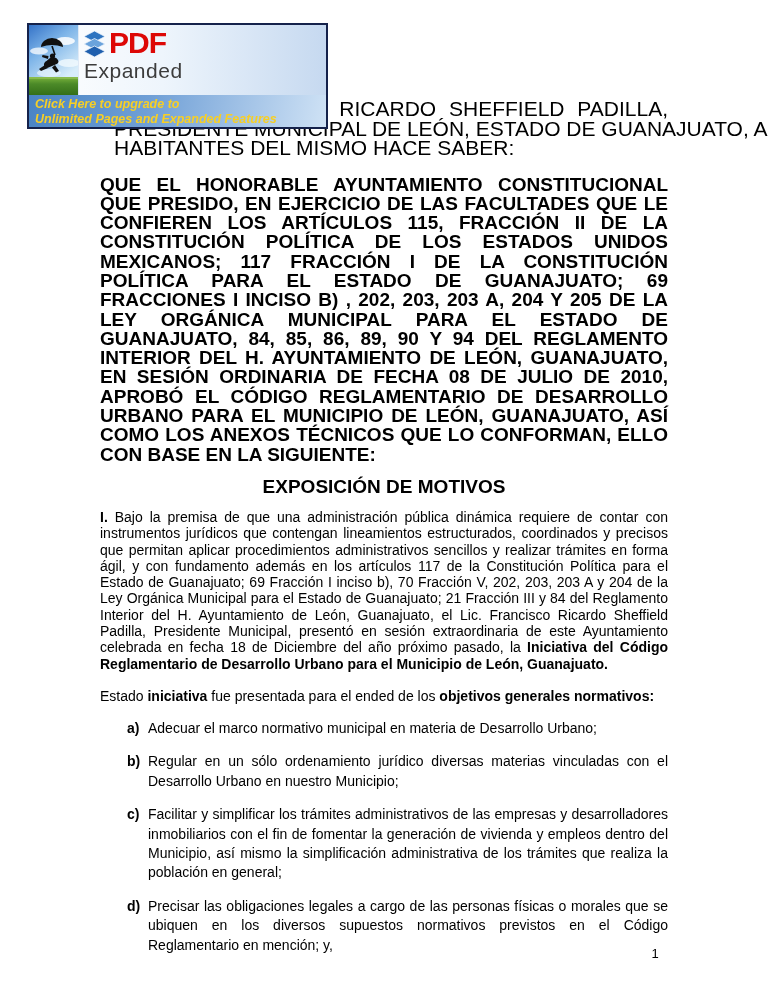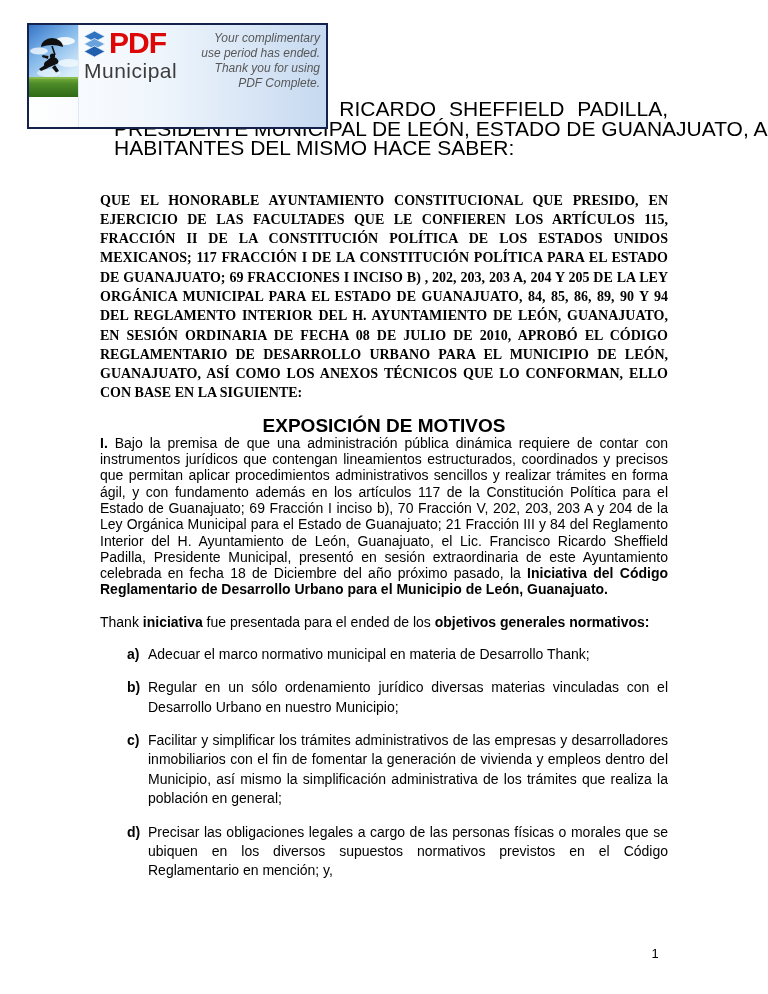--- a/index.html
+++ b/index.html
@@ -8,26 +8,25 @@
     background:#ffffff; overflow:hidden;
     font-family:"Liberation Sans", sans-serif; color:#000;
   }
   .content { position:absolute; left:100px; top:99px; width:568px; }
 
   
   .doc-header { font-weight:normal; font-size:21px; line-height:19.5px;margin-left:14px; }
   .h-line1 { text-align:right; word-spacing:7px; white-space:nowrap; }
   .h-line2 { text-align:justify; text-align-last:justify; white-space:nowrap; }
   .preamble {
-    margin-top:33px; font-weight:bold; font-size:14px; line-height:19.3px;
+    margin-top:17px; font-weight:bold; font-size:19px; line-height:19.3px;
     text-align:justify;
-    font-family:Liberation Serif, serif;
   }
   .expo-title { margin-top:13px; text-align:center; font-weight:bold; font-size:19px; line-height:19px; }
-  .para-i { font-size:14px; line-height:16.3px; text-align:justify; }
+  .para-i { margin-top:13px; font-size:14px; line-height:16.3px; text-align:justify; }
   .para-i .bold { font-weight:bold; }
   .para-dicha { margin-top:15px; font-size:14px; line-height:19px; }
   .para-dicha .bold { font-weight:bold; }
   .objectives { margin-top:13px; }
   .obj-item { display:flex; margin-bottom:14px; font-size:14px; line-height:19.4px; }
   .obj-marker { flex:0 0 21px; margin-left:27px; font-weight:bold; }
   .obj-text { flex:1; text-align:justify; }
   .page-number { position:absolute; left:625px; top:946px; width:60px; text-align:center; font-size:13px; }
 
   
@@ -72,26 +71,26 @@
       <div class="h-line2">PRESIDENTE MUNICIPAL DE LEÓN, ESTADO DE GUANAJUATO, A LOS</div>
       <div class="h-line3">HABITANTES DEL MISMO HACE SABER:</div>
     </div>
 
     <div class="preamble">QUE EL HONORABLE AYUNTAMIENTO CONSTITUCIONAL QUE PRESIDO, EN EJERCICIO DE LAS FACULTADES QUE LE CONFIEREN LOS ARTÍCULOS 115, FRACCIÓN II DE LA CONSTITUCIÓN POLÍTICA DE LOS ESTADOS UNIDOS MEXICANOS; 117 FRACCIÓN I DE LA CONSTITUCIÓN POLÍTICA PARA EL ESTADO DE GUANAJUATO; 69 FRACCIONES I INCISO B) , 202, 203, 203 A, 204 Y 205 DE LA LEY ORGÁNICA MUNICIPAL PARA EL ESTADO DE GUANAJUATO, 84, 85, 86, 89, 90 Y 94 DEL REGLAMENTO INTERIOR DEL H. AYUNTAMIENTO DE LEÓN, GUANAJUATO, EN SESIÓN ORDINARIA DE FECHA 08 DE JULIO DE 2010, APROBÓ EL CÓDIGO REGLAMENTARIO DE DESARROLLO URBANO PARA EL MUNICIPIO DE LEÓN, GUANAJUATO, ASÍ COMO LOS ANEXOS TÉCNICOS QUE LO CONFORMAN, ELLO CON BASE EN LA SIGUIENTE:</div>
 
     <div class="expo-title">EXPOSICIÓN DE MOTIVOS</div>
 
     <div class="para-i"><span class="bold">I.</span><span> Bajo la premisa de que una administración pública dinámica requiere de contar con instrumentos jurídicos que contengan lineamientos estructurados, coordinados y precisos que permitan aplicar procedimientos administrativos sencillos y realizar trámites en forma ágil, y con fundamento además en los artículos 117 de la Constitución Política para el Estado de Guanajuato; 69 Fracción I inciso b), 70 Fracción V, 202, 203, 203 A y 204 de la Ley Orgánica Municipal para el Estado de Guanajuato; 21 Fracción III y 84 del Reglamento Interior del H. Ayuntamiento de León, Guanajuato, el Lic. Francisco Ricardo Sheffield Padilla, Presidente Municipal, presentó en sesión extraordinaria de este Ayuntamiento celebrada en fecha 18 de Diciembre del año próximo pasado, la </span><span class="bold">Iniciativa del Código Reglamentario de Desarrollo Urbano para el Municipio de León, Guanajuato.</span></div>
 
-    <div class="para-dicha"><span>Thank </span><span class="bold">iniciativa</span><span> fue presentada para el ended de los </span><span class="bold">objetivos generales normativos:</span></div>
+    <div class="para-dicha"><span>Estado </span><span class="bold">iniciativa</span><span> fue presentada para el ended de los </span><span class="bold">objetivos generales normativos:</span></div>
 
     <div class="objectives">
       <div class="obj-item">
         <span class="obj-marker">a)</span>
-        <span class="obj-text">Adecuar el marco normativo municipal en materia de Desarrollo Thank;</span>
+        <span class="obj-text">Adecuar el marco normativo municipal en materia de Desarrollo Urbano;</span>
       </div>
       <div class="obj-item">
         <span class="obj-marker">b)</span>
         <span class="obj-text">Regular en un sólo ordenamiento jurídico diversas materias vinculadas con el Desarrollo Urbano en nuestro Municipio;</span>
       </div>
       <div class="obj-item">
         <span class="obj-marker">c)</span>
         <span class="obj-text">Facilitar y simplificar los trámites administrativos de las empresas y desarrolladores inmobiliarios con el fin de fomentar la generación de vivienda y empleos dentro del Municipio, así mismo la simplificación administrativa de los trámites que realiza la población en general;</span>
       </div>
       <div class="obj-item">
@@ -137,28 +136,26 @@
         </svg>
       </div>
 
       <div class="banner-logo">
         <svg class="layers-icon" viewBox="0 0 21 27">
           <path d="M10.5 0 L21 5.5 10.5 11 0 5.5 Z" fill="#2e74c0" stroke="#eef4fb" stroke-width="0.8"></path>
           <path d="M10.5 7.5 L21 13 10.5 18.5 0 13 Z" fill="#6aa3dc" stroke="#eef4fb" stroke-width="0.8"></path>
           <path d="M10.5 15 L21 20.5 10.5 26 0 20.5 Z" fill="#1f5fae" stroke="#eef4fb" stroke-width="0.8"></path>
         </svg>
         <div class="brand-pdf">PDF</div>
-        <div class="brand-complete">Municipal</div>
+        <div class="brand-complete">Expanded</div>
       </div>
 
-      <div class="banner-msg">
-        <div>Your complimentary</div>
-        <div>use period has ended.</div>
-        <div>Thank you for using</div>
-        <div>PDF Complete.</div>
-      </div>
     </div>
 
+    <div class="banner-cta">
+      <div>Click Here to upgrade to</div>
+      <div>Unlimited Pages and Expanded Features</div>
+    </div>
   </div>
 
   <div class="page-number">1</div>
 
 </div>
 
 </body></html>

